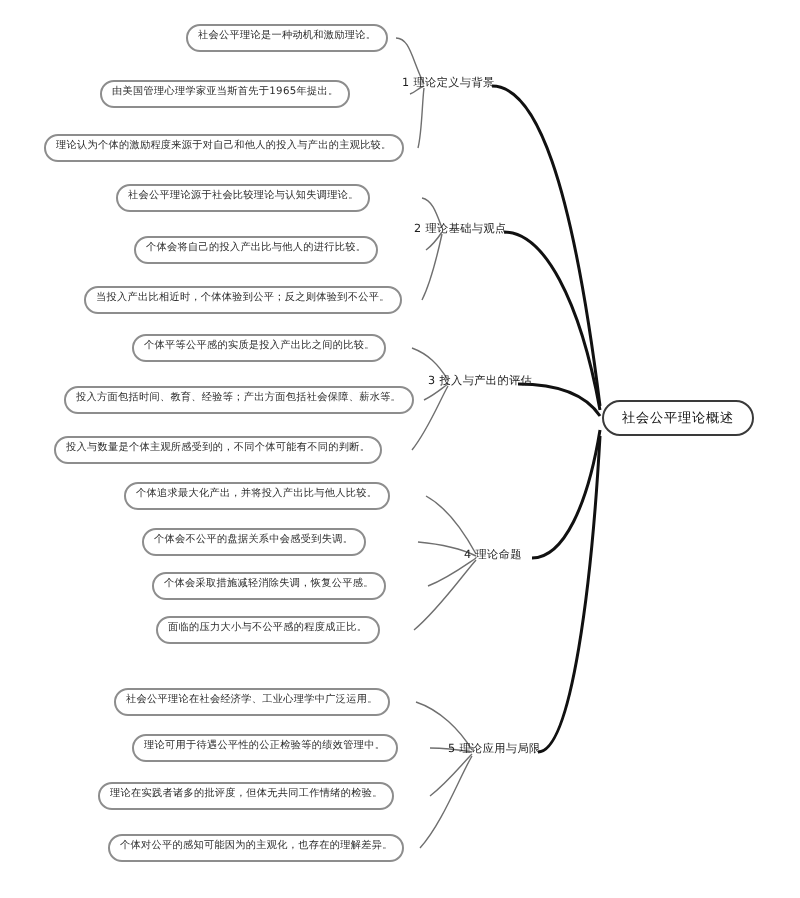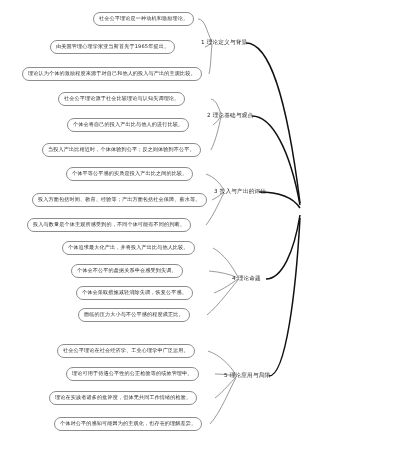--- a/index.html
+++ b/index.html
@@ -129,14 +129,15 @@
   <div class="node leaf" style="left:66px; top:367px;">理论可用于待遇公平性的公正检验等的绩效管理中。</div>
   <div class="node leaf" style="left:49px; top:391px;">理论在实践者诸多的批评度，但体无共同工作情绪的检验。</div>
   <div class="node leaf" style="left:54px; top:417px;">个体对公平的感知可能因为的主观化，也存在的理解差异。</div>
 
   <div class="branch-label" style="left:201px; top:40px;">1 理论定义与背景</div>
   <div class="branch-label" style="left:207px; top:113px;">2 理论基础与观点</div>
   <div class="branch-label" style="left:214px; top:189px;">3 投入与产出的评估</div>
   <div class="branch-label" style="left:232px; top:276px;">4 理论命题</div>
   <div class="branch-label" style="left:224px; top:373px;">5 理论应用与局限</div>
 
+  <div class="node central" style="left:301px; top:200px;">社会公平理论概述</div>
 
 </div>
 
 </body></html>

